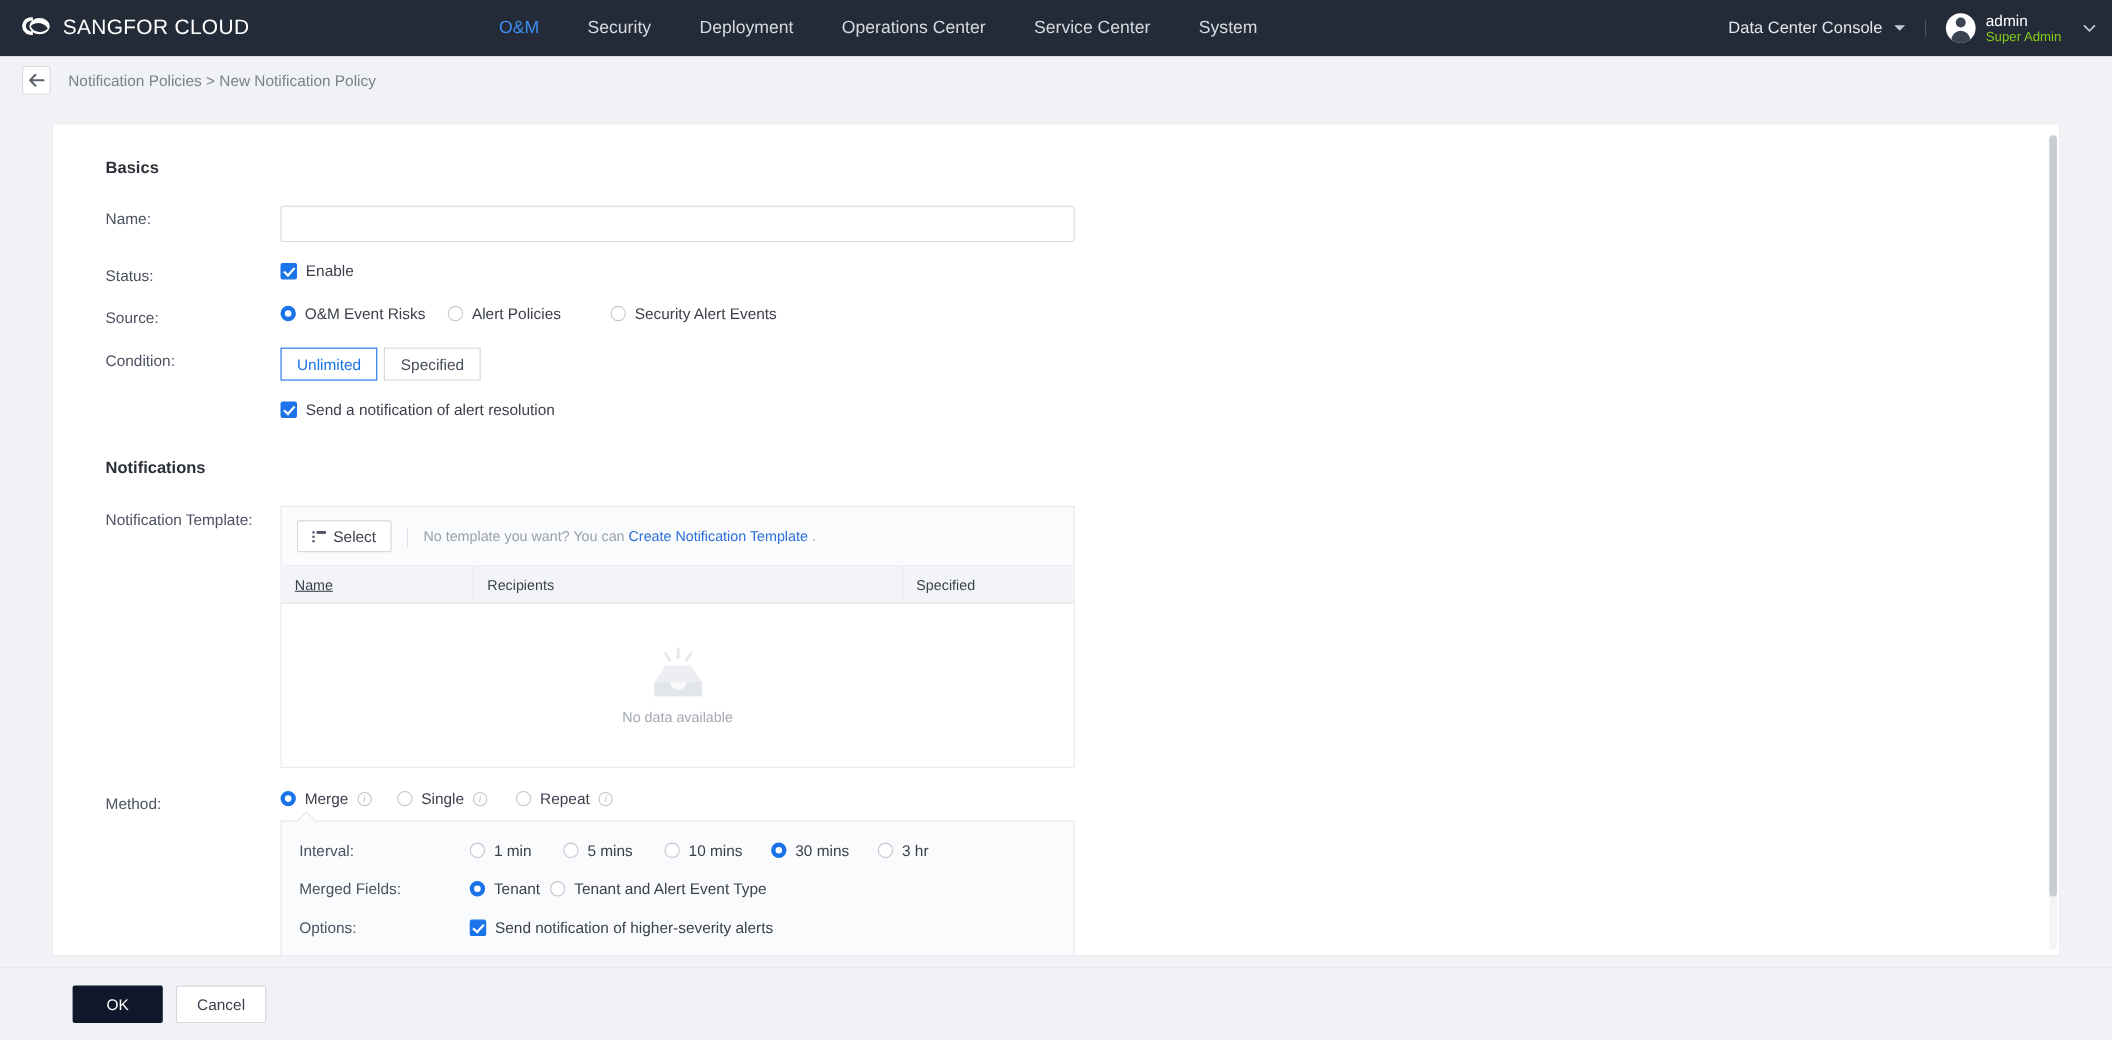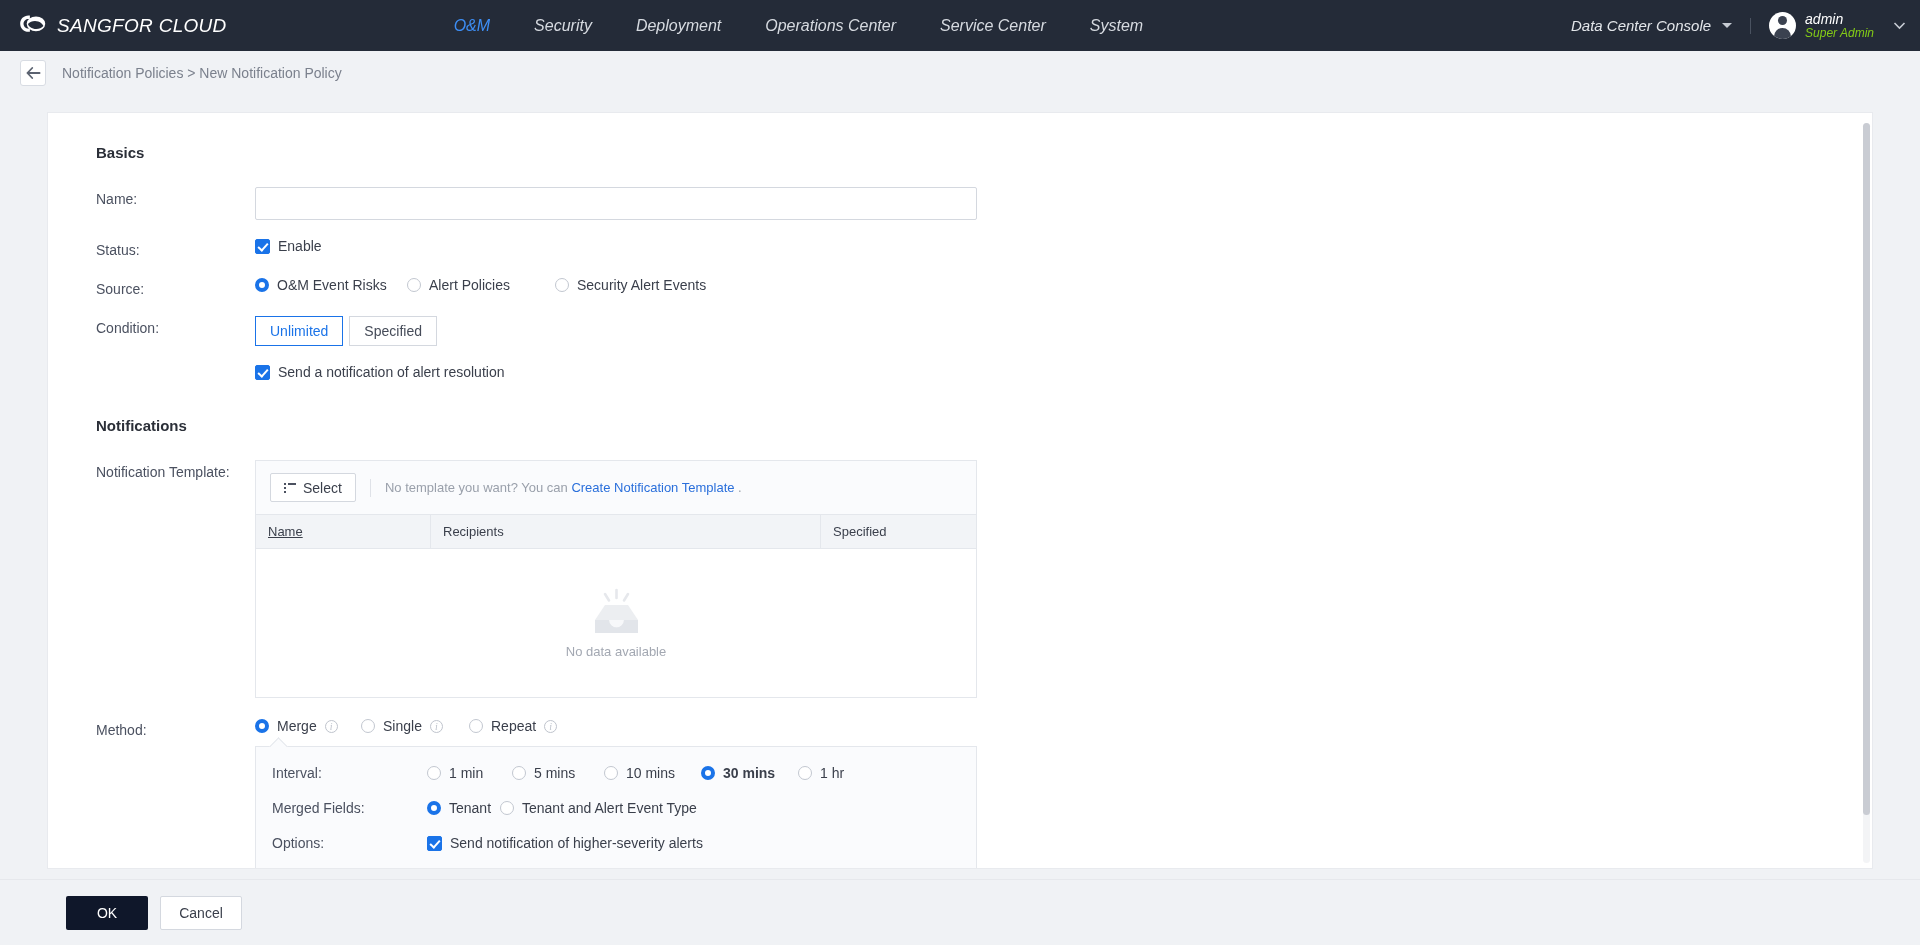--- a/index.html
+++ b/index.html
@@ -11,21 +11,20 @@
   }
   .app { width: 1920px; height: 945px; position: relative; }
 
   
   .topnav {
     height: 51px;
     background: #242b38;
     display: flex;
     align-items: center;
     position: relative;
-    font-style: italic;
   }
   .brand { display: flex; align-items: center; padding-left: 17px; gap: 10px; }
   .brand-logo { width: 30px; height: 28px; display: block; }
   .brand-name {
     color: #ffffff;
     font-size: 19px;
     letter-spacing: .3px;
     white-space: nowrap;
   }
   .nav-items {
@@ -484,27 +483,27 @@
                   <span>1 min</span>
                 </div>
                 <div class="opt" style="width:92px;">
                   <span class="rb"></span>
                   <span>5 mins</span>
                 </div>
                 <div class="opt" style="width:97px;">
                   <span class="rb"></span>
                   <span>10 mins</span>
                 </div>
-                <div class="opt" style="width:97px;font-weight:bold;">
+                <div class="opt" style="width:97px;">
                   <span class="rb on"></span>
                   <span>30 mins</span>
                 </div>
                 <div class="opt">
                   <span class="rb"></span>
-                  <span>1 hr</span>
+                  <span>3 hr</span>
                 </div>
               </div>
             </div>
 
             <div class="mrow">
               <div class="mlabel">Merged Fields:</div>
               <div class="mopts">
                 <div class="opt" style="width:73px;">
                   <span class="rb on"></span>
                   <span>Tenant</span>

